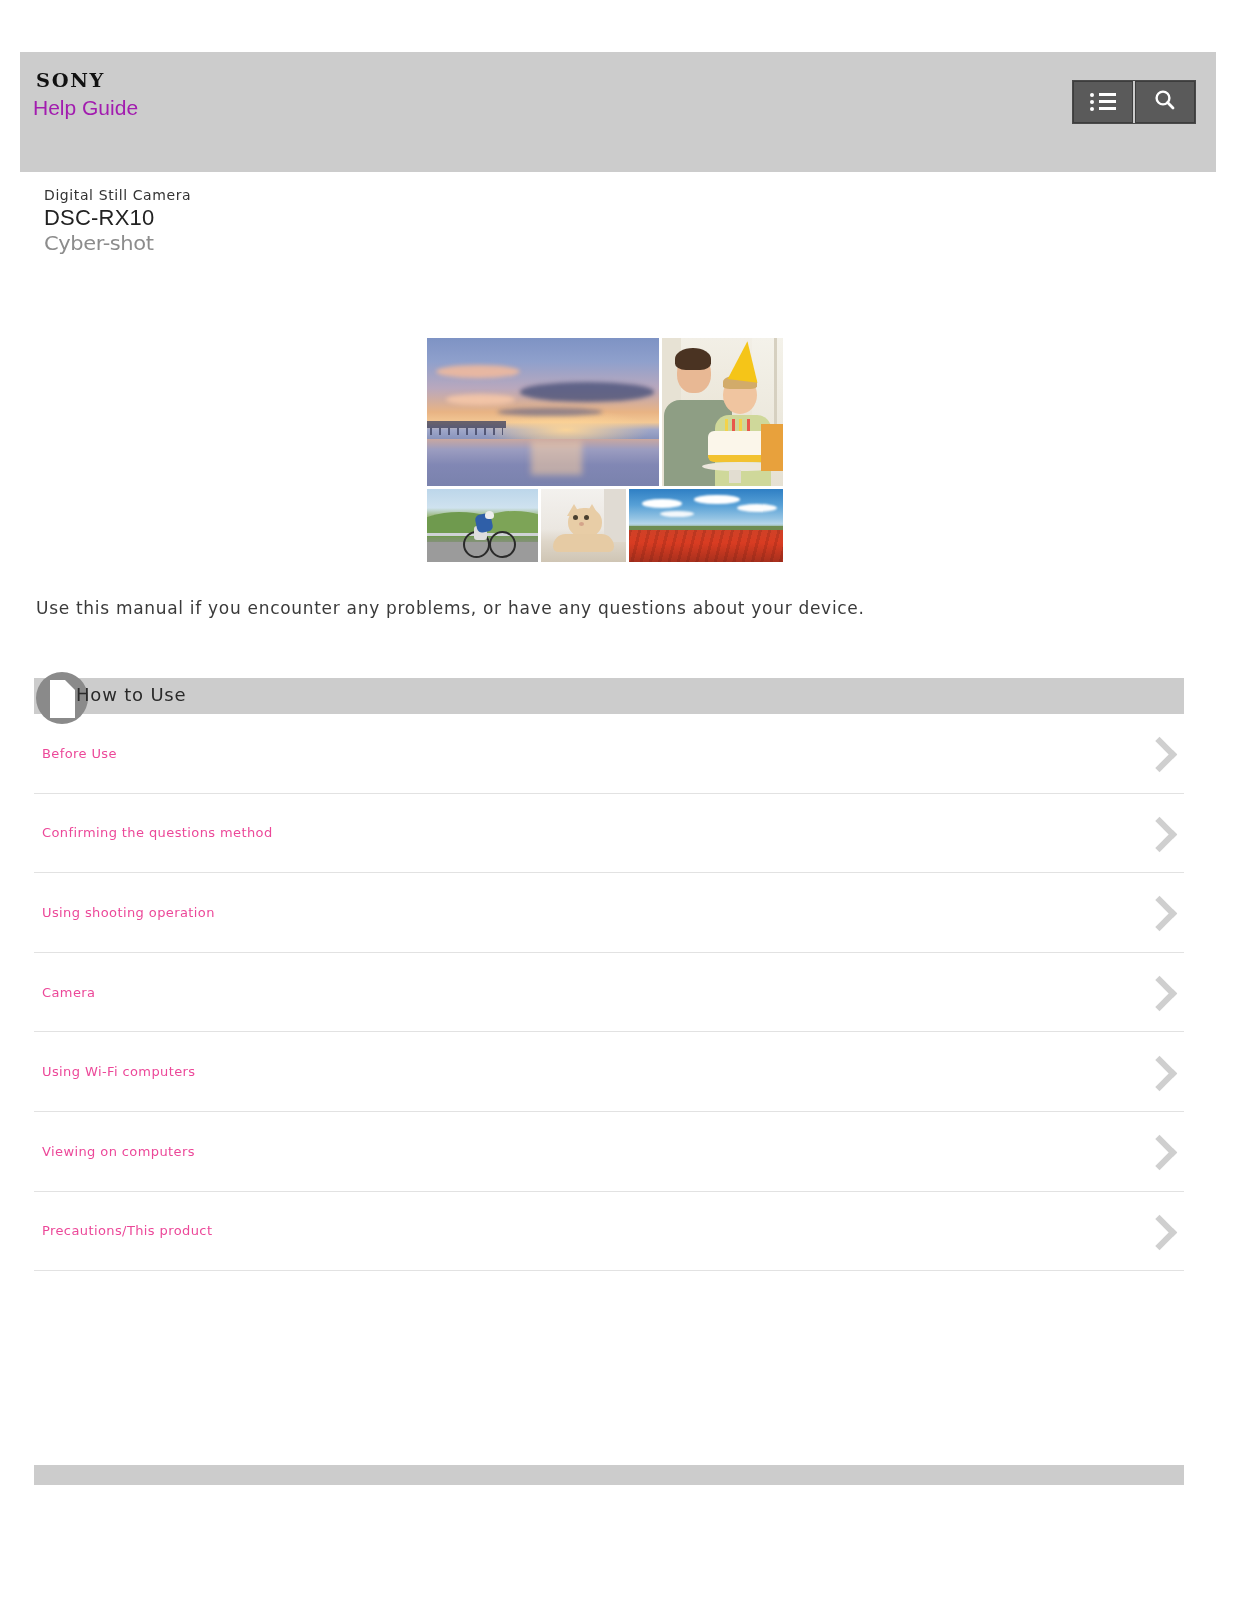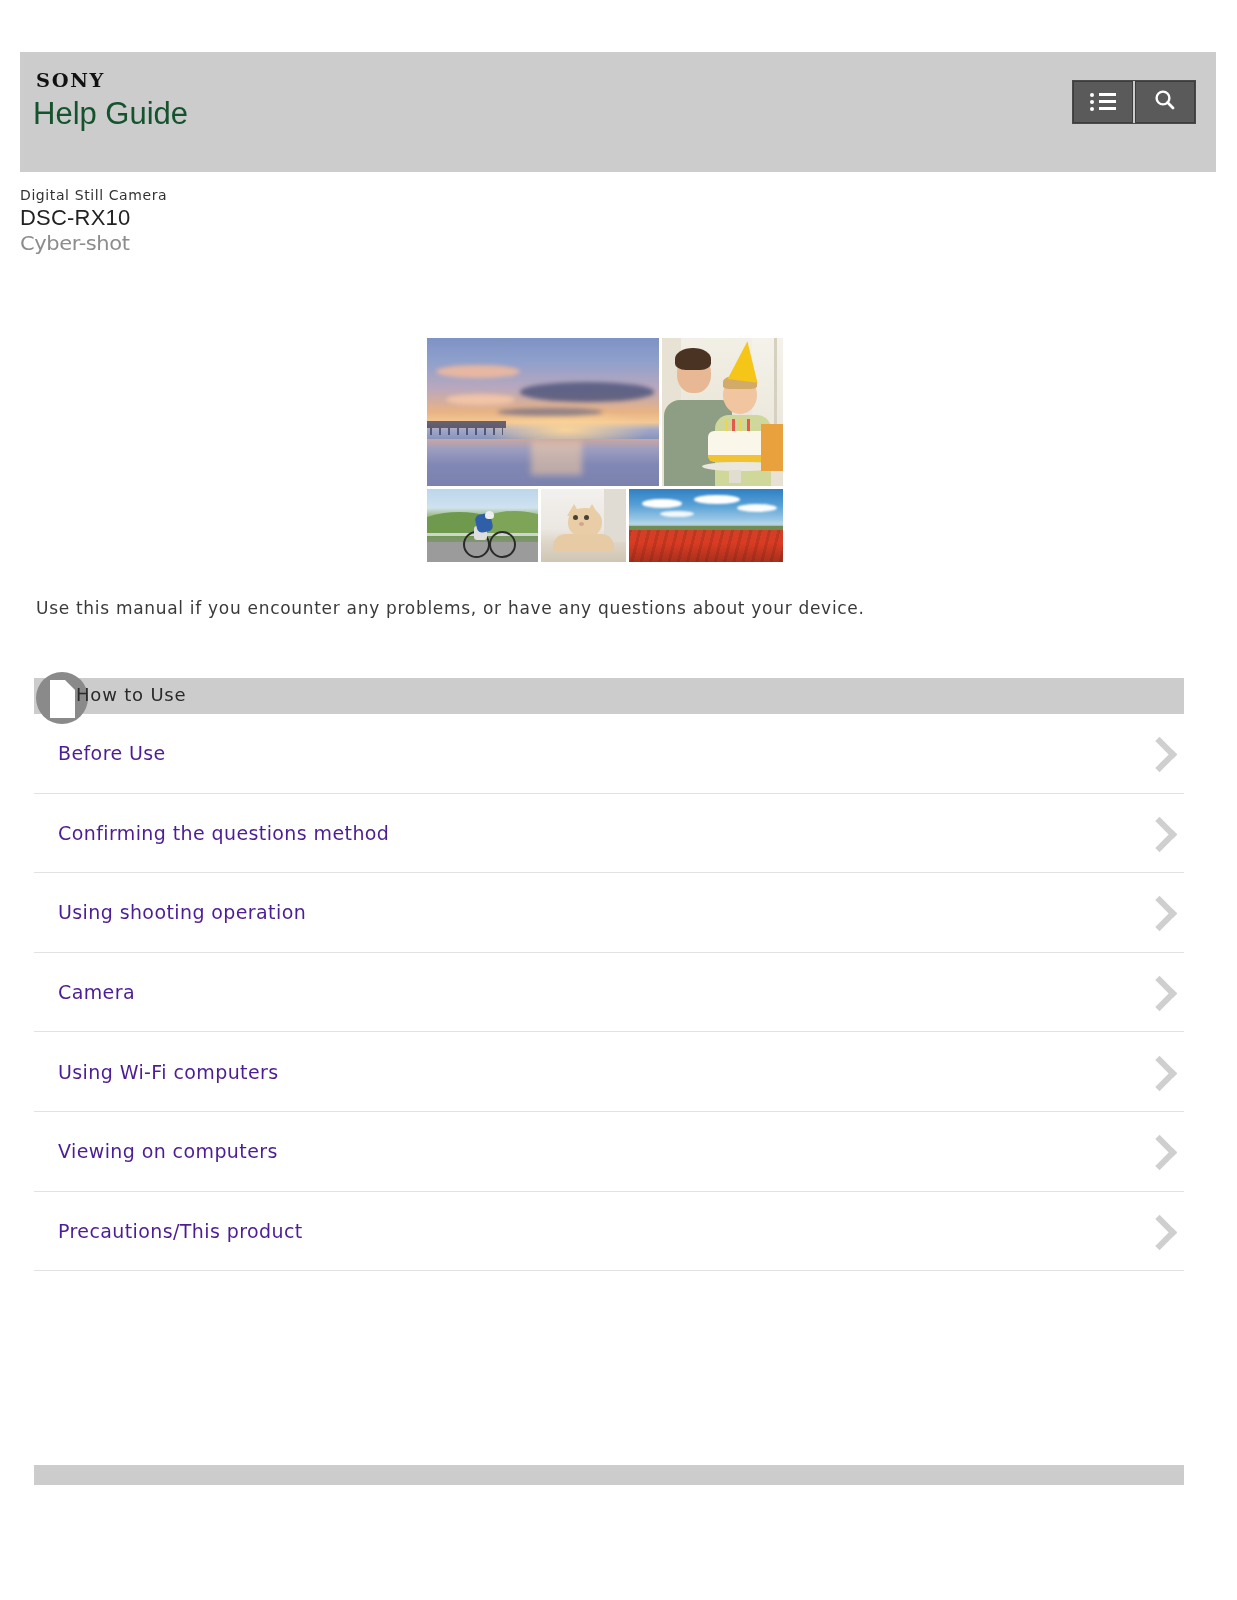--- a/index.html
+++ b/index.html
@@ -35,23 +35,23 @@
     font-size: 19px;
     letter-spacing: 1.6px;
     color: #111111;
     transform: scaleX(1.02);
     transform-origin: left center;
   }
   .help-guide {
     position: absolute;
     left: 13px;
     top: 44px;
-    font-size: 31px;
+    font-size: 21px;
     font-weight: normal;
-    color: #14532d;
+    color: #a21caf;
     letter-spacing: 0px;
     font-family: "Liberation Sans", "DejaVu Sans", sans-serif;
   }
   .header-buttons {
     position: absolute;
     right: 20px;
     top: 28px;
     display: flex;
     gap: 0;
     border: 1px solid #4a4a4a;
@@ -83,21 +83,21 @@
     left: 9px;
     width: 17px; height: 3px;
     background: #ffffff;
     display: block;
   }
   .list-icon .r0 { top: 1px; }  .list-icon .b0 { top: 1px; }
   .list-icon .r1 { top: 8px; }  .list-icon .b1 { top: 8px; }
   .list-icon .r2 { top: 15px; } .list-icon .b2 { top: 15px; }
 
   
-  .product-block { position: absolute; left: 20px; top: 186px; }
+  .product-block { position: absolute; left: 44px; top: 186px; }
   .product-kind {
     font-size: 14px;
     color: #333333;
     letter-spacing: 0.6px;
     line-height: 18px;
   }
   .product-model {
     font-size: 22px;
     color: #222222;
     line-height: 28px;
@@ -278,24 +278,24 @@
   .link-row {
     position: relative;
     height: 78.6px;
     border-bottom: 1px solid #e2e2e2;
     display: flex;
     align-items: center;
     cursor: pointer;
   }
   .link-row:last-child { border-bottom: 1px solid #e2e2e2; }
   .link-text {
-    font-size: 19px;
-    color: #4c1d95;
+    font-size: 13px;
+    color: #ec4899;
     letter-spacing: 0.4px;
-    margin-left: 24px;
+    margin-left: 8px;
   }
   .chevron {
     position: absolute;
     right: 12px;
     top: 50%;
     width: 19px;
     height: 19px;
     margin-top: -11px;
     border-top: 6px solid #cfcfcf;
     border-right: 6px solid #cfcfcf;

